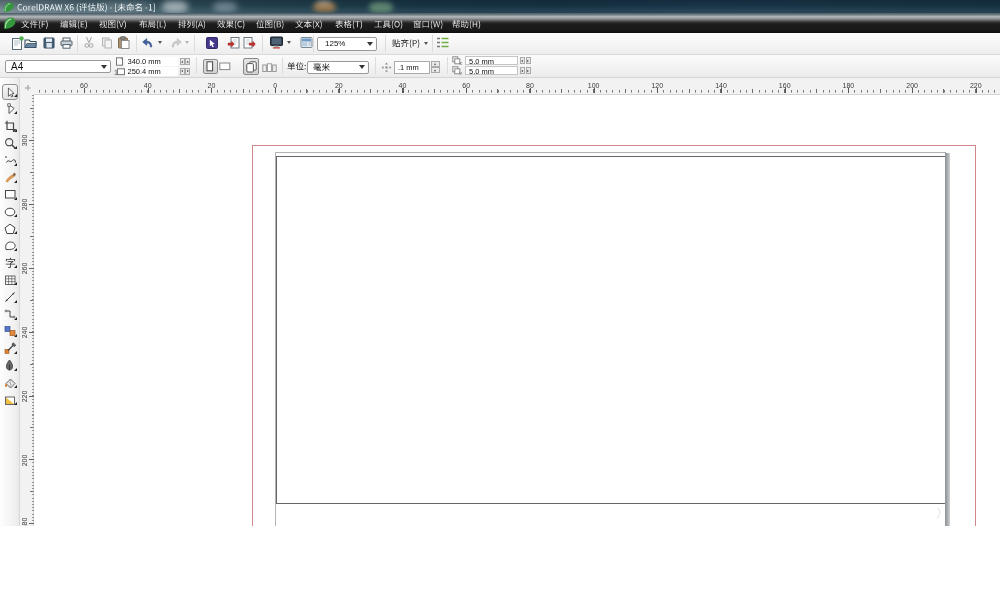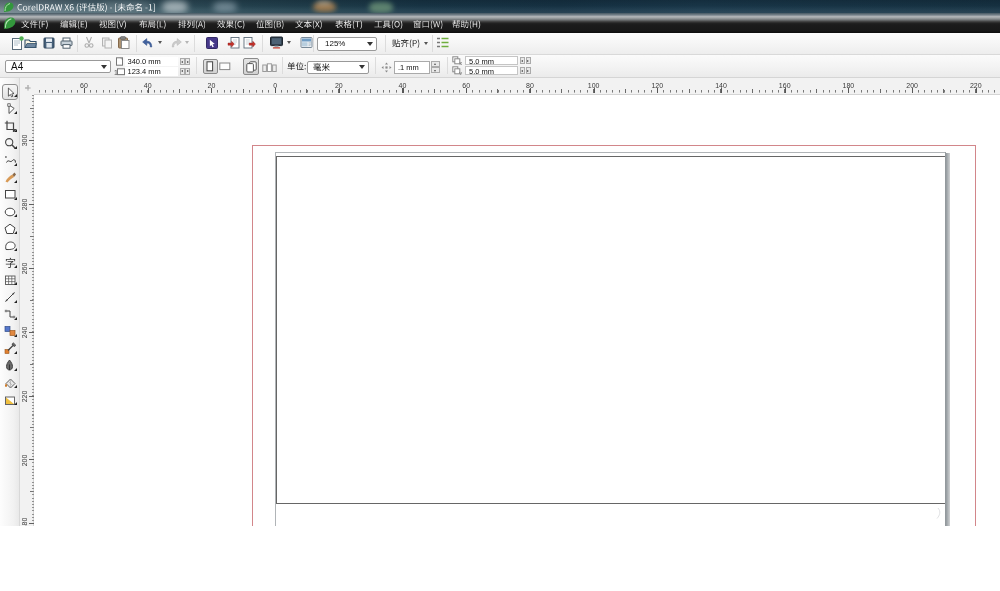--- a/index.html
+++ b/index.html
@@ -164,21 +164,21 @@
       <rect x="1.5" y="0.8" width="6" height="7.4" fill="#fff" stroke="#777"></rect>
       <path d="M5.5 0.8 L7.5 2.8" stroke="#777" stroke-width="0.7"></path>
     </svg>
     <svg class="abs" style="left:113.5px;top:66.5px" width="11" height="9" viewBox="0 0 11 9">
       <text x="0" y="7.5" font-size="7" fill="#555" font-family="Liberation Sans">1</text>
       <rect x="3.5" y="1.8" width="7" height="5.8" fill="#fff" stroke="#777"></rect>
     </svg>
     <div class="abs" style="left:125px;top:57px;width:53px;height:9.3px;background:#fff"></div>
     <div class="abs" style="left:125px;top:66.8px;width:53px;height:9.3px;background:#fff"></div>
     <div class="abs" style="left:127.5px;top:58.4px;font-size:7.5px;color:#111;line-height:8px">340.0 mm</div>
-    <div class="abs" style="left:127.5px;top:68.2px;font-size:7.5px;color:#111;line-height:8px">123.4 mm</div>
+    <div class="abs" style="left:127.5px;top:68.2px;font-size:7.5px;color:#111;line-height:8px">250.4 mm</div>
     <div class="abs" style="left:179.5px;top:58px;width:5px;height:7px;background:#e8e8e8;border:0.5px solid #aaa"></div>
     <div class="abs" style="left:180.7px;top:60.5px;width:0;height:0;border-top:1.6px solid transparent;border-bottom:1.6px solid transparent;border-right:2px solid #4a4a4a"></div>
     <div class="abs" style="left:185.0px;top:58px;width:5px;height:7px;background:#e8e8e8;border:0.5px solid #aaa"></div>
     <div class="abs" style="left:186.5px;top:60.5px;width:0;height:0;border-top:1.6px solid transparent;border-bottom:1.6px solid transparent;border-left:2px solid #4a4a4a"></div>
     <div class="abs" style="left:179.5px;top:67.8px;width:5px;height:7px;background:#e8e8e8;border:0.5px solid #aaa"></div>
     <div class="abs" style="left:180.7px;top:70.3px;width:0;height:0;border-top:1.6px solid transparent;border-bottom:1.6px solid transparent;border-right:2px solid #4a4a4a"></div>
     <div class="abs" style="left:185.0px;top:67.8px;width:5px;height:7px;background:#e8e8e8;border:0.5px solid #aaa"></div>
     <div class="abs" style="left:186.5px;top:70.3px;width:0;height:0;border-top:1.6px solid transparent;border-bottom:1.6px solid transparent;border-left:2px solid #4a4a4a"></div>
     <div class="abs" style="left:202.5px;top:58.5px;width:15px;height:15.5px;background:linear-gradient(#e4e4e4,#d2d2d2);border:1px solid #8a8a8a;border-radius:2px"></div>
     <svg class="abs" style="left:206.0px;top:61.0px" width="8" height="11" viewBox="0 0 8 11">

